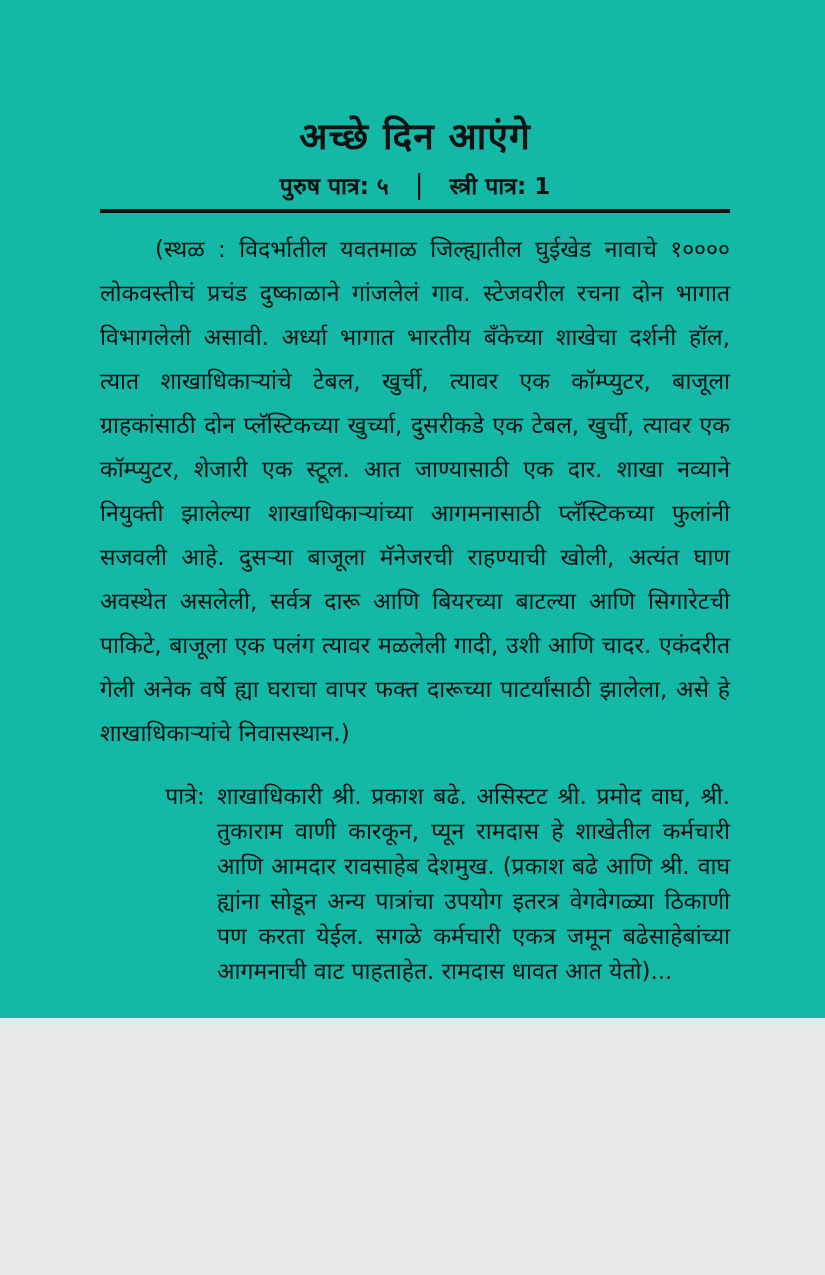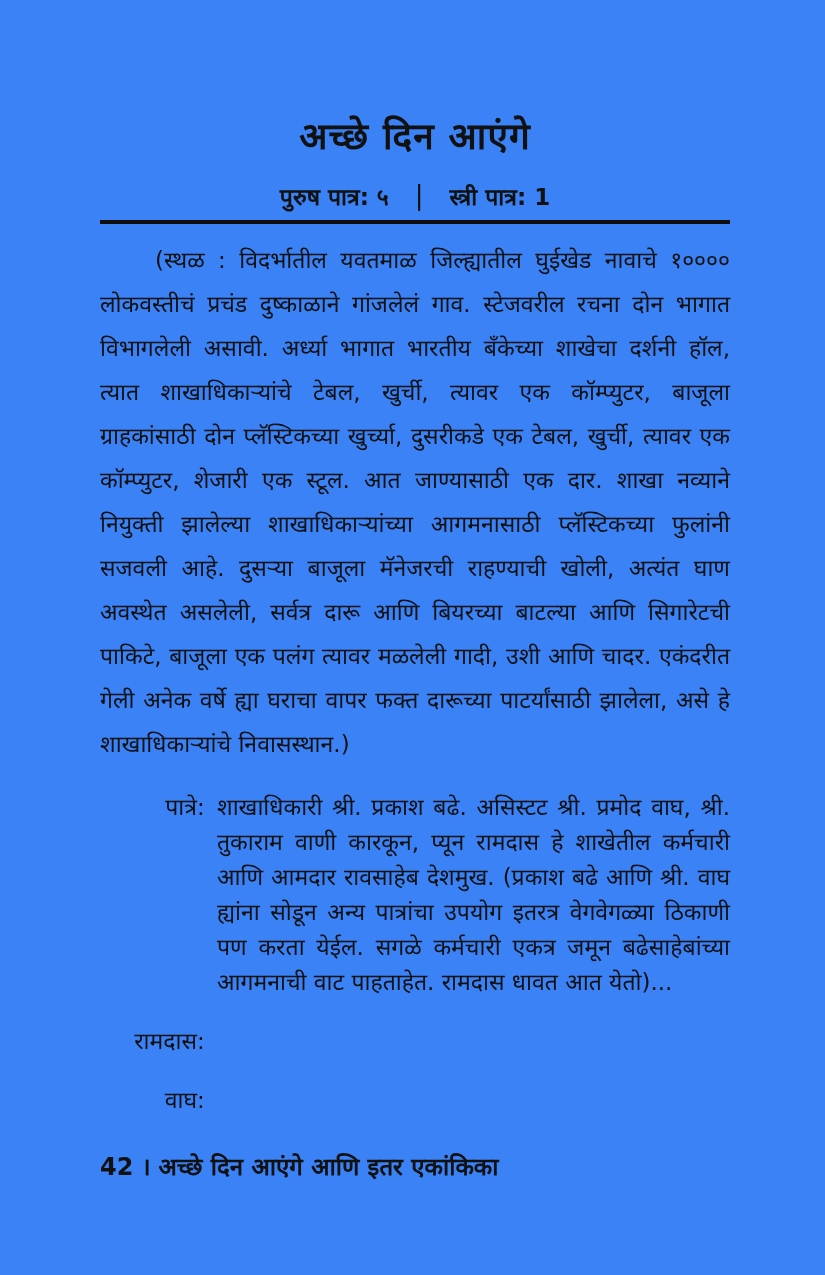--- a/index.html
+++ b/index.html
@@ -1,23 +1,23 @@
 <!DOCTYPE html>
 <html><head>
 <meta charset="utf-8">
 <style>
   * { margin: 0; padding: 0; box-sizing: border-box; }
   html, body { background: #e8e8e8; }
   body { font-family: "DejaVu Sans", sans-serif; }
   .page {
     position: relative;
     width: 825px;
-    height: 1275px;
+    height: 1018px;
     margin: 0 auto;
-    background: #3b82f6;
+    background: #14b8a6;
     color: #111111;
     overflow: hidden;
   }
   .content {
     position: absolute;
     left: 100px;
     right: 95px;
     top: 0;
   }
   .doc-title {
@@ -29,21 +29,21 @@
     letter-spacing: 1px;
   }
   .doc-subtitle {
     margin-top: 16px;
     text-align: center;
     font-size: 23px;
     font-weight: 700;
     line-height: 30px;
   }
   .cast-line {
-    margin-top: 19px;
+    margin-top: 8px;
     text-align: center;
     font-size: 23px;
     font-weight: 700;
     line-height: 32px;
     display: flex;
     justify-content: center;
     align-items: center;
     gap: 26px;
   }
   .cast-sep {

